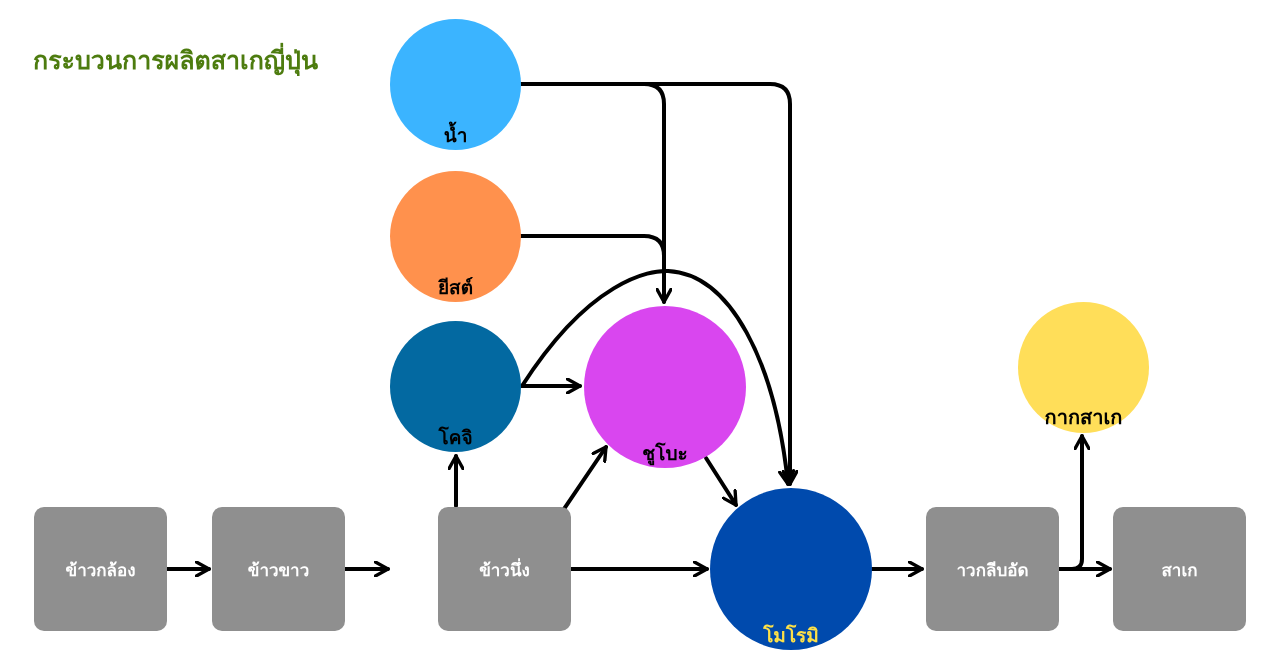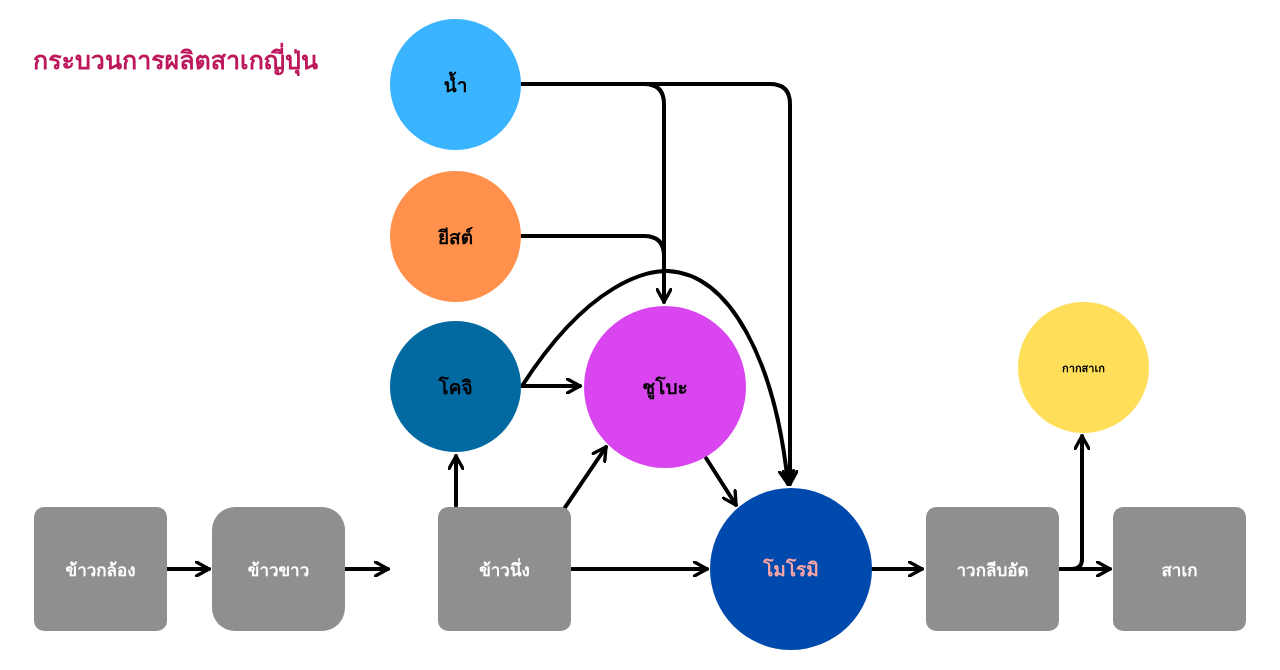--- a/index.html
+++ b/index.html
@@ -1,20 +1,20 @@
 <!DOCTYPE html>
 <html><head>
 <meta charset="utf-8">
 <style>
   html, body { margin: 0; padding: 0; background: #ffffff; }
   body { width: 1280px; height: 670px; position: relative; overflow: hidden; font-family: "DejaVu Serif", serif; }
-  .title { position: absolute; left: 33px; top: 40px; font-size: 25px; font-weight: bold; color: #be185d; font-family: Liberation Serif, serif; white-space: nowrap; }
+  .title { position: absolute; left: 33px; top: 40px; font-size: 25px; font-weight: bold; color: #4d7c0f; font-family: Liberation Serif, serif; white-space: nowrap; }
   svg.edges { position: absolute; left: 0; top: 0; }
   .node { position: absolute; display: flex; align-items: center; justify-content: center; font-weight: bold; text-align: center; }
-  .circle { border-radius: 50%; }
+  .circle { border-radius: 50%; align-items: flex-end; }
   .box { background: #8f8f8f; border-radius: 10px; color: #ffffff; font-size: 17px; justify-content: center; }
   .c-label { font-size: 19px; color: #000; }
   .sans { font-family: "DejaVu Sans", sans-serif; }
 </style>
 </head>
 <body>
 
 <div class="title">กระบวนการผลิตสาเกญี่ปุ่น</div>
 
 <svg class="edges" width="1280" height="670">
@@ -61,30 +61,30 @@
 <div class="node circle" style="left:390px; top:171px; width:131px; height:131px; background:#ff914d;">
   <span class="c-label">ยีสต์</span>
 </div>
 <div class="node circle" style="left:390px; top:321px; width:131px; height:131px; background:#0369a1;">
   <span class="c-label">โคจิ</span>
 </div>
 <div class="node circle" style="left:584px; top:306px; width:162px; height:162px; background:#d946ef;">
   <span class="c-label">ชูโบะ</span>
 </div>
 <div class="node circle" style="left:710px; top:488px; width:162px; height:162px; background:#004aad;">
-  <span class="c-label" style="color:#fca5a5;">โมโรมิ</span>
+  <span class="c-label" style="color:#fde047;">โมโรมิ</span>
 </div>
 <div class="node circle" style="left:1018px; top:302px; width:131px; height:131px; background:#ffde59;">
-  <span class="c-label sans" style="font-size:11px;">กากสาเก</span>
+  <span class="c-label sans" style="font-size:20px;">กากสาเก</span>
 </div>
 
 <div class="node box" style="left: 34px; top: 507px; width: 133px; height: 124px; background: rgb(143, 143, 143);">
   <span>ข้าวกล้อง</span>
 </div>
-<div class="node box" style="left: 212px; top: 507px; width: 133px; height: 124px; background: rgb(143, 143, 143); border-radius: 23px;">
+<div class="node box" style="left: 212px; top: 507px; width: 133px; height: 124px; background: rgb(143, 143, 143);">
   <span>ข้าวขาว</span>
 </div>
 <div class="node box" style="left: 391px; top: 507px; width: 133px; height: 124px; background: rgb(143, 143, 143); margin-left: 47px;">
   <span>ข้าวนึ่ง</span>
 </div>
 <div class="node box" style="left: 926px; top: 507px; width: 133px; height: 124px; background: rgb(143, 143, 143);">
   <span>าวกลีบอัด</span>
 </div>
 <div class="node box sans" style="left: 1113px; top: 507px; width: 133px; height: 124px; background: rgb(143, 143, 143);">
   <span>สาเก</span>

